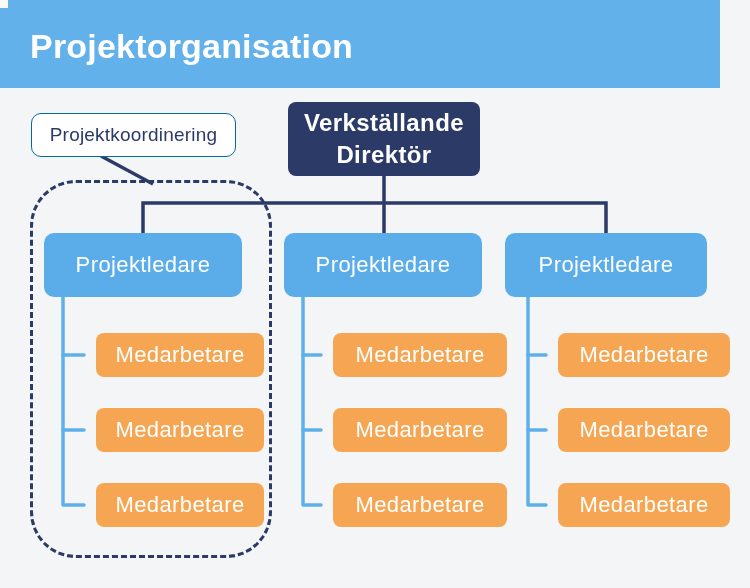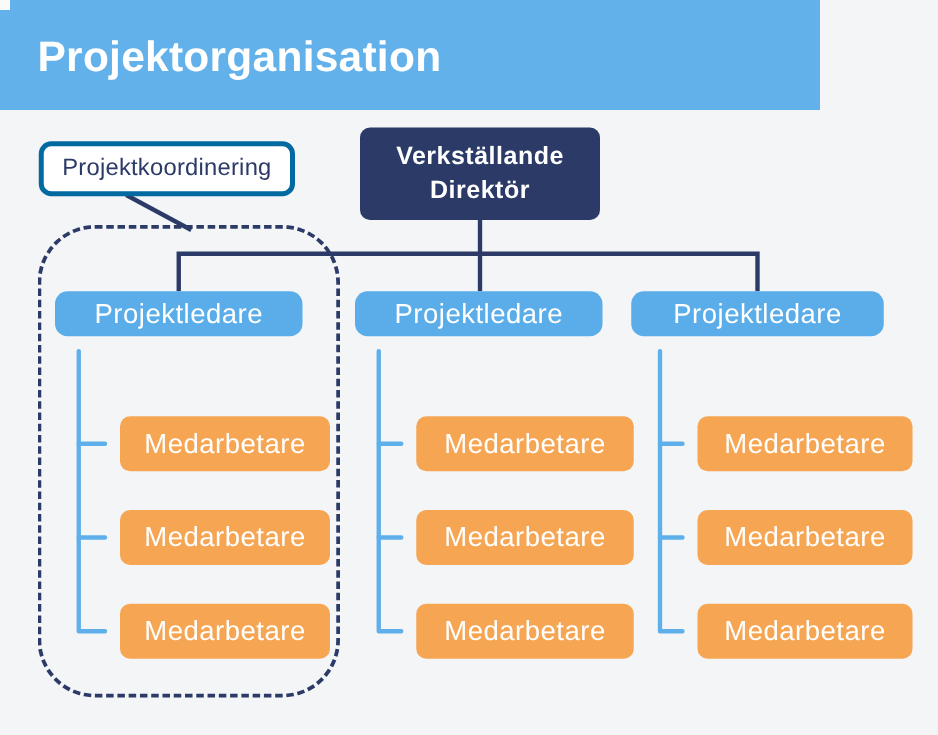--- a/index.html
+++ b/index.html
@@ -11,21 +11,21 @@
     width: 750px;
     height: 588px;
     overflow: hidden;
     background: #f4f5f7;
   }
 
   
   .header {
     position: absolute;
     left: 0; top: 0;
-    width: 656px; height: 88px;
+    width: 720px; height: 88px;
     background: #63b1ea;
   }
   .header-notch {
     position: absolute;
     left: 0; top: 0;
     width: 8px; height: 8px;
     background: #fafafa;
   }
   .header-title {
     position: absolute;
@@ -63,41 +63,41 @@
     justify-content: center;
     text-align: center;
     color: #ffffff;
     letter-spacing: 0.4px;
   }
 
   .annotation-box {
     left: 31px; top: 113px;
     width: 205px; height: 44px;
     background: #ffffff;
-    border: 4px solid #0369a1;
+    border: 1px solid #0369a1;
     border-radius: 10px;
     color: #2b3a67;
     font-size: 19px;
     letter-spacing: 0.2px;
   }
 
   .root-box {
     left: 288px; top: 102px;
     width: 192px; height: 74px;
     background: #2b3a67;
     border-radius: 8px;
-    font-size: 20px;
+    font-size: 24px;
     font-weight: bold;
     line-height: 1.35;
     padding: 0 14px;
   }
 
   .leader-box {
     top: 233px;
-    height: 36px;
+    height: 64px;
     background: #5aade9;
     border-radius: 10px;
     font-size: 22px;
     text-align: right;
   }
   .leader-1 { left: 44px;  width: 198px; }
   .leader-2 { left: 284px; width: 198px; }
   .leader-3 { left: 505px; width: 202px; }
 
   .member-box {

